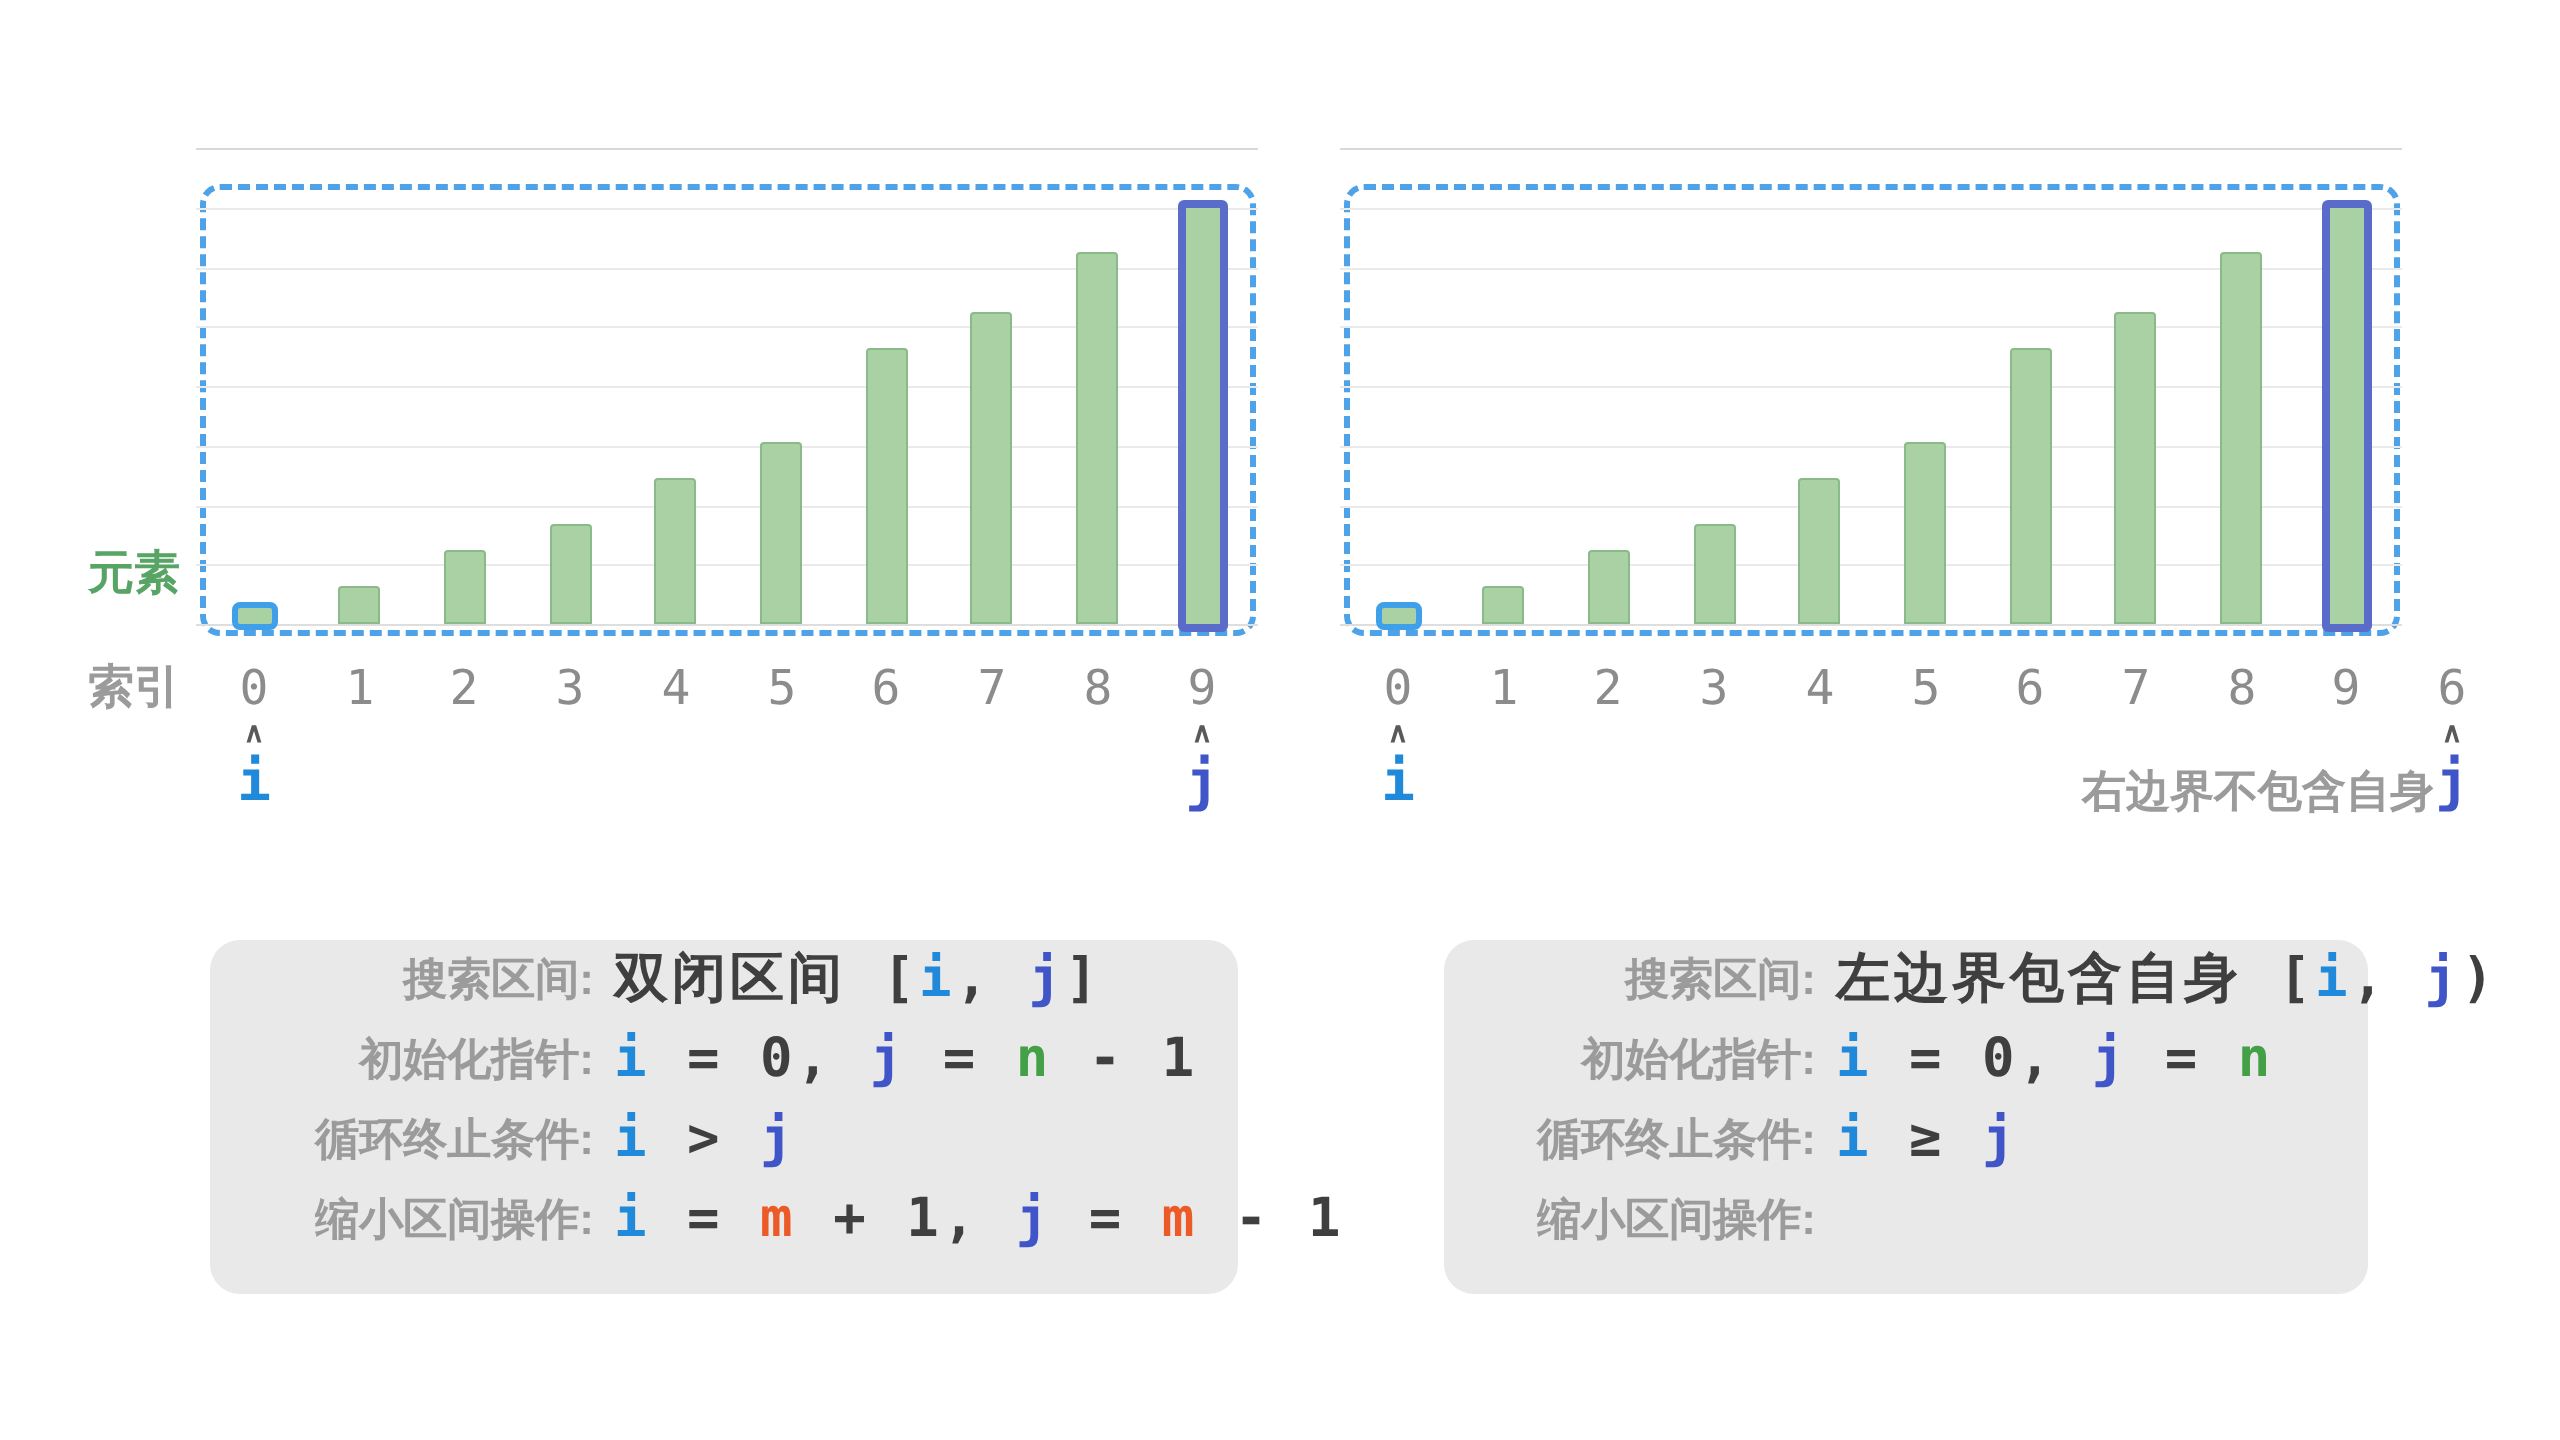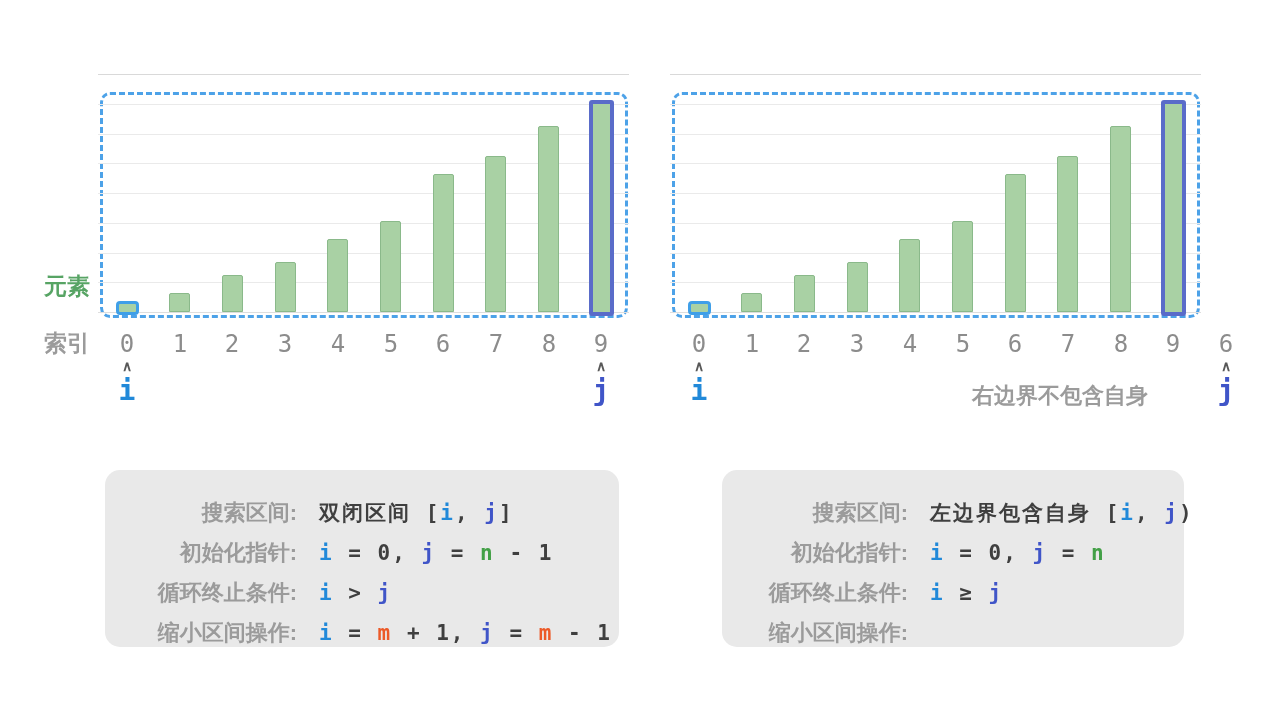--- a/index.html
+++ b/index.html
@@ -35,33 +35,33 @@
     font-family:"DejaVu Sans Mono", monospace;font-size:28px;font-weight:bold;
   }
   .p-i{color:var(--c-i);}
   .p-j{color:var(--c-j);}
   .annotation{
     position:absolute;top:381px;text-align:center;
     font-size:22px;font-weight:bold;color:#9b9b9b;
   }
   .info-box{
     position:absolute;top:470px;height:177px;box-sizing:border-box;
-    background:#e9e9e9;border-radius:15px;padding-top:23px;
+    background:#e9e9e9;border-radius:15px;padding-top:0;
   }
   #box-left{left:105px;width:514px;}
   #box-right{left:722px;width:462px;}
   .info-row{display:flex;height:40px;line-height:40px;}
   .info-label{
     text-align:right;font-size:22px;font-weight:bold;color:#9b9b9b;flex:0 0 auto;
   }
   #box-left .info-label{width:192px;}
   #box-right .info-label{width:186px;}
   .info-value{
-    margin-left:22px;font-family:"DejaVu Sans Mono", monospace;
-    font-size:21px;font-weight:bold;letter-spacing:2px;color:#3f3f3f;
+    margin-left:10px;font-family:"DejaVu Sans Mono", monospace;
+    font-size:27px;font-weight:bold;letter-spacing:2px;color:#3f3f3f;
     white-space:nowrap;
   }
   #watermark{
     position:absolute;left:1000px;top:677px;width:245px;text-align:right;
     font-family:"DejaVu Sans Mono", monospace;font-size:15px;color:#c9c9c9;
   }
 </style>
 </head>
 <body>
 
@@ -75,21 +75,21 @@
 
   <div class="pointer-arrow" style="left:107px">∧</div>
   <div class="pointer-arrow" style="left:581px">∧</div>
   <div class="pointer-label p-i" style="left:107px">i</div>
   <div class="pointer-label p-j" style="left:581px">j</div>
 
   <div class="pointer-arrow" style="left:679px">∧</div>
   <div class="pointer-arrow" style="left:1206px">∧</div>
   <div class="pointer-label p-i" style="left:679px">i</div>
   <div class="pointer-label p-j" style="left:1206px">j</div>
-  <div class="annotation" style="left:930px;width:260px">右边界不包含自身</div>
+  <div class="annotation" style="left:999px;width:260px">右边界不包含自身</div>
 
   <div class="info-box" id="box-left">
     <div class="info-row">
       <span class="info-label">搜索区间:</span>
       <span class="info-value"><span style="color: rgb(63, 63, 63);">双闭区间 [</span><span style="color: rgb(33, 137, 217);">i</span><span style="color: rgb(63, 63, 63);">, </span><span style="color: rgb(64, 85, 200);">j</span><span style="color: rgb(63, 63, 63);">]</span></span>
     </div>
     <div class="info-row">
       <span class="info-label">初始化指针:</span>
       <span class="info-value"><span style="color: rgb(33, 137, 217);">i</span><span style="color: rgb(63, 63, 63);"> = 0, </span><span style="color: rgb(64, 85, 200);">j</span><span style="color: rgb(63, 63, 63);"> = </span><span style="color: rgb(67, 160, 71);">n</span><span style="color: rgb(63, 63, 63);"> - 1</span></span>
     </div>

